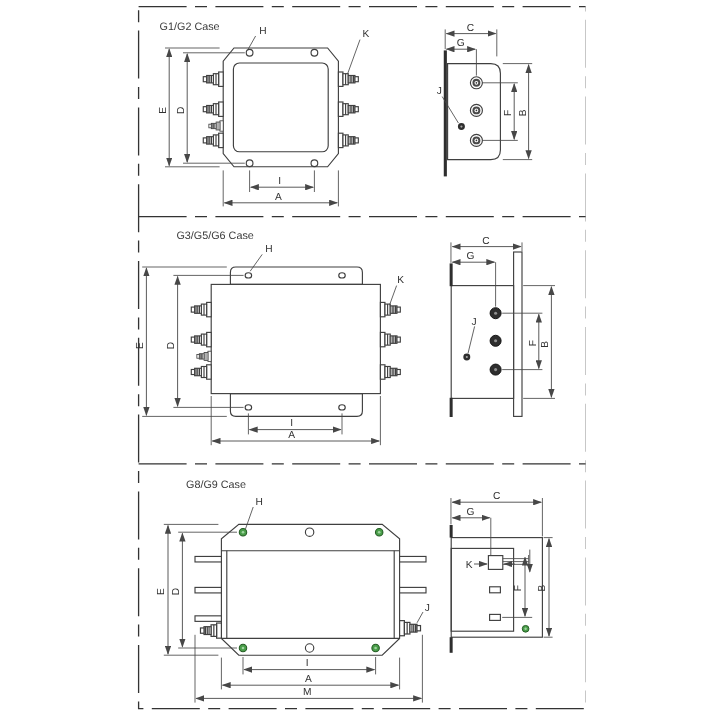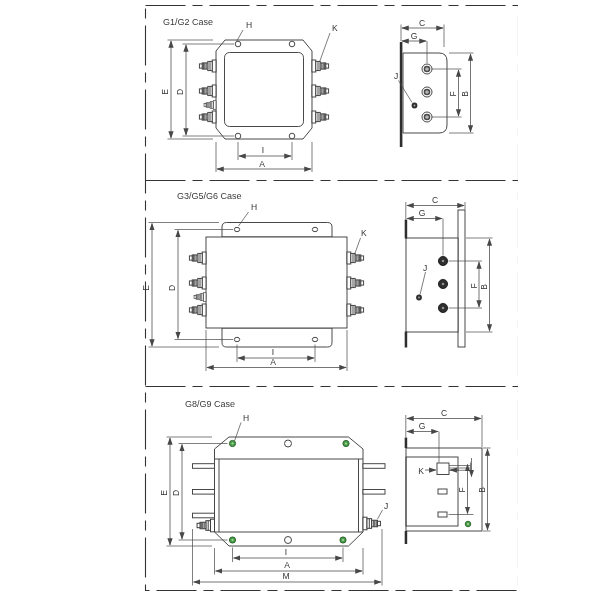--- a/index.html
+++ b/index.html
@@ -1,16 +1,16 @@
 <!DOCTYPE html>
 <html><head>
 <meta charset="utf-8">
 <style>
   html,body{margin:0;padding:0;background:#ffffff;}
-  #stage{width:488px;height:600px;position:relative;background:#ffffff;overflow:hidden;padding-left:30px;}
+  #stage{width:488px;height:600px;position:relative;background:#ffffff;overflow:hidden;}
   svg{display:block;}
   .obj  {fill:none;stroke:#3f3f3f;stroke-width:0.95;}
   .objf {fill:#ffffff;stroke:#3f3f3f;stroke-width:0.95;}
   .ext  {fill:none;stroke:#474747;stroke-width:0.7;}
   .dim  {fill:none;stroke:#474747;stroke-width:0.75;marker-start:url(#ar);marker-end:url(#ar);}
   .dime {fill:none;stroke:#474747;stroke-width:0.75;marker-end:url(#ar);}
   .thick{fill:#2e2e2e;stroke:none;}
   .lbl  {font:8.5px "Liberation Sans", sans-serif;fill:#333333;}
   .ttl  {font:9px "Liberation Sans", sans-serif;fill:#3a3a3a;}
   .dash {fill:none;stroke:#333333;stroke-width:1.1;stroke-dasharray:40 7 10 7;}

